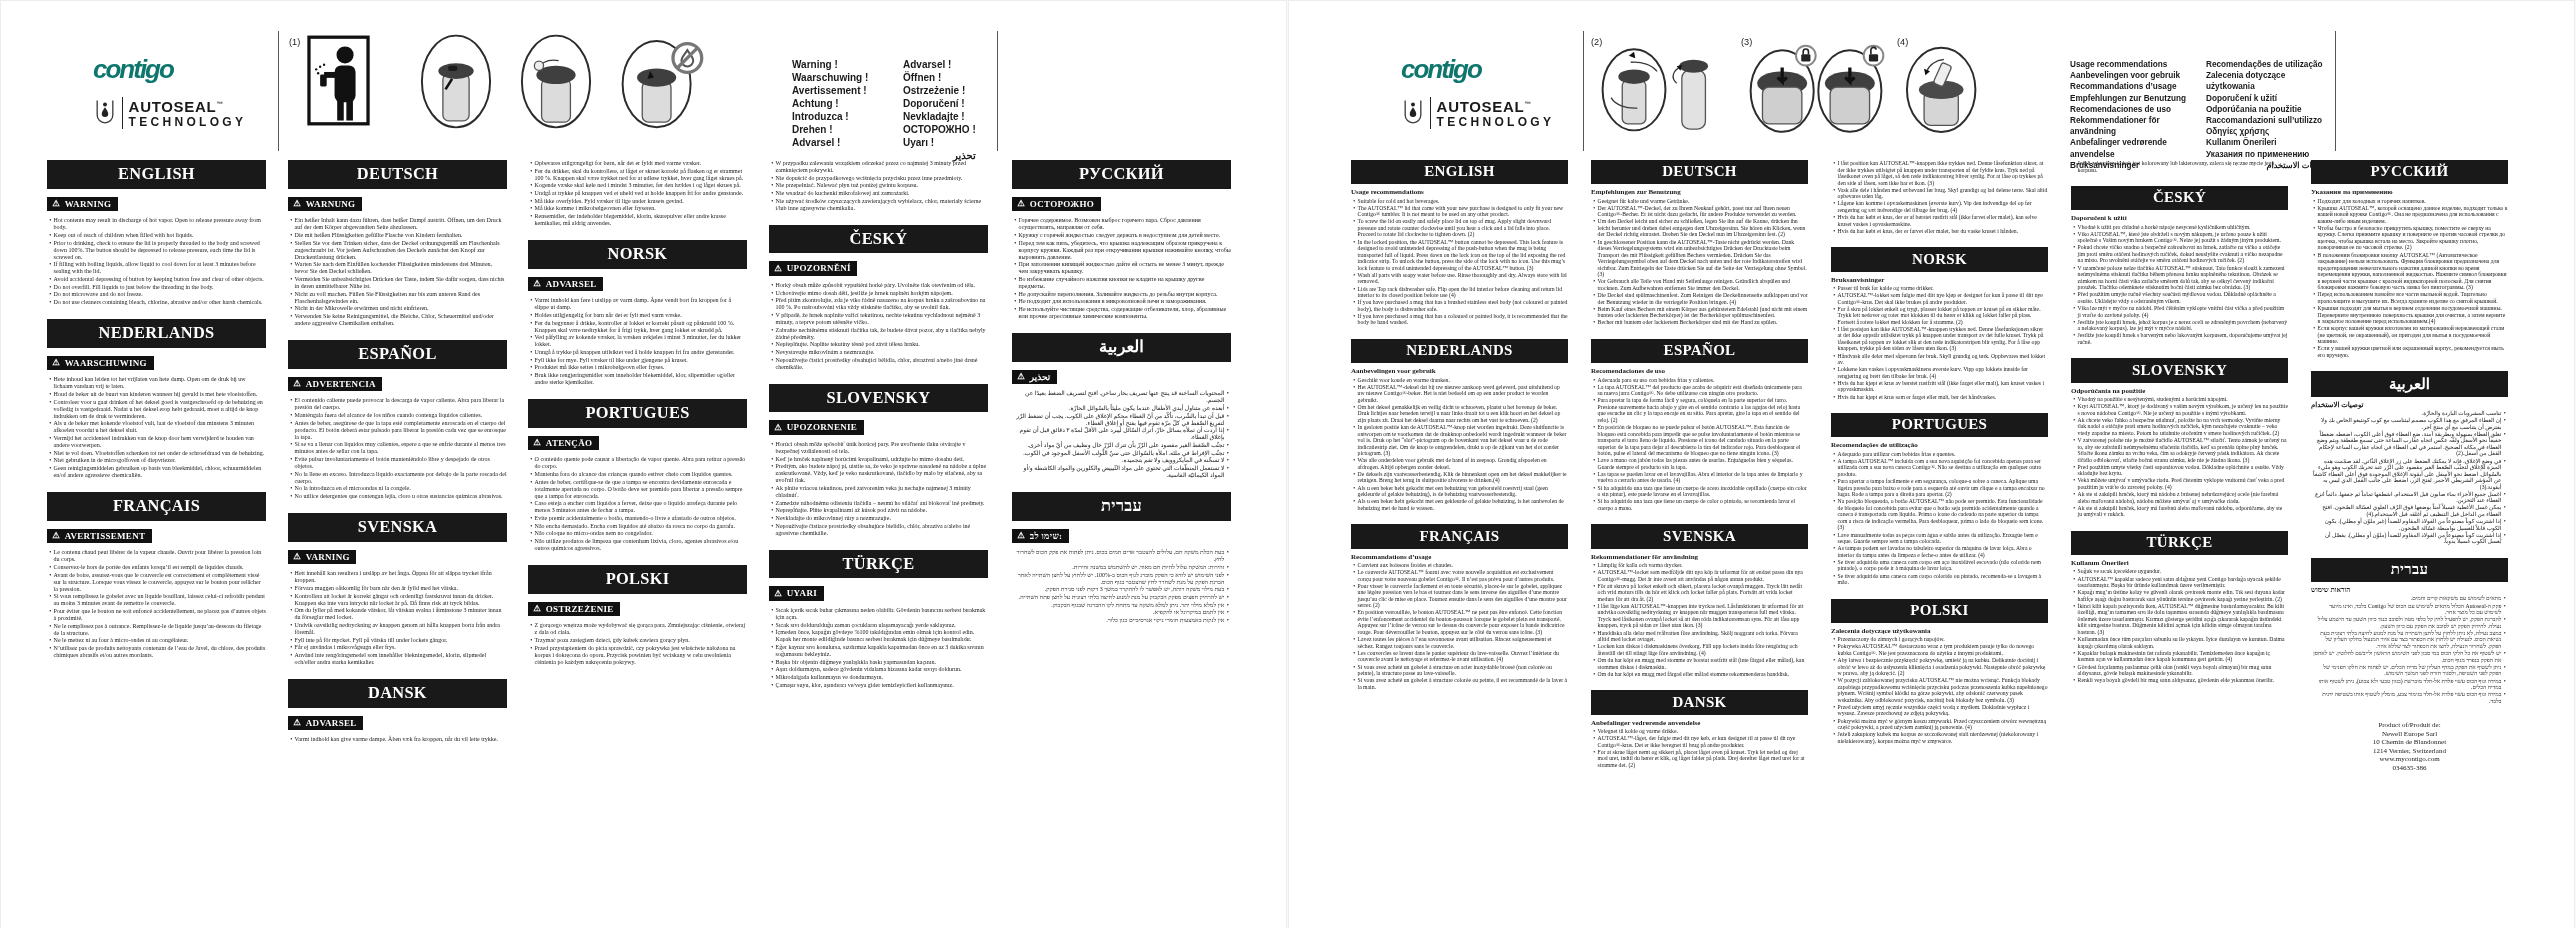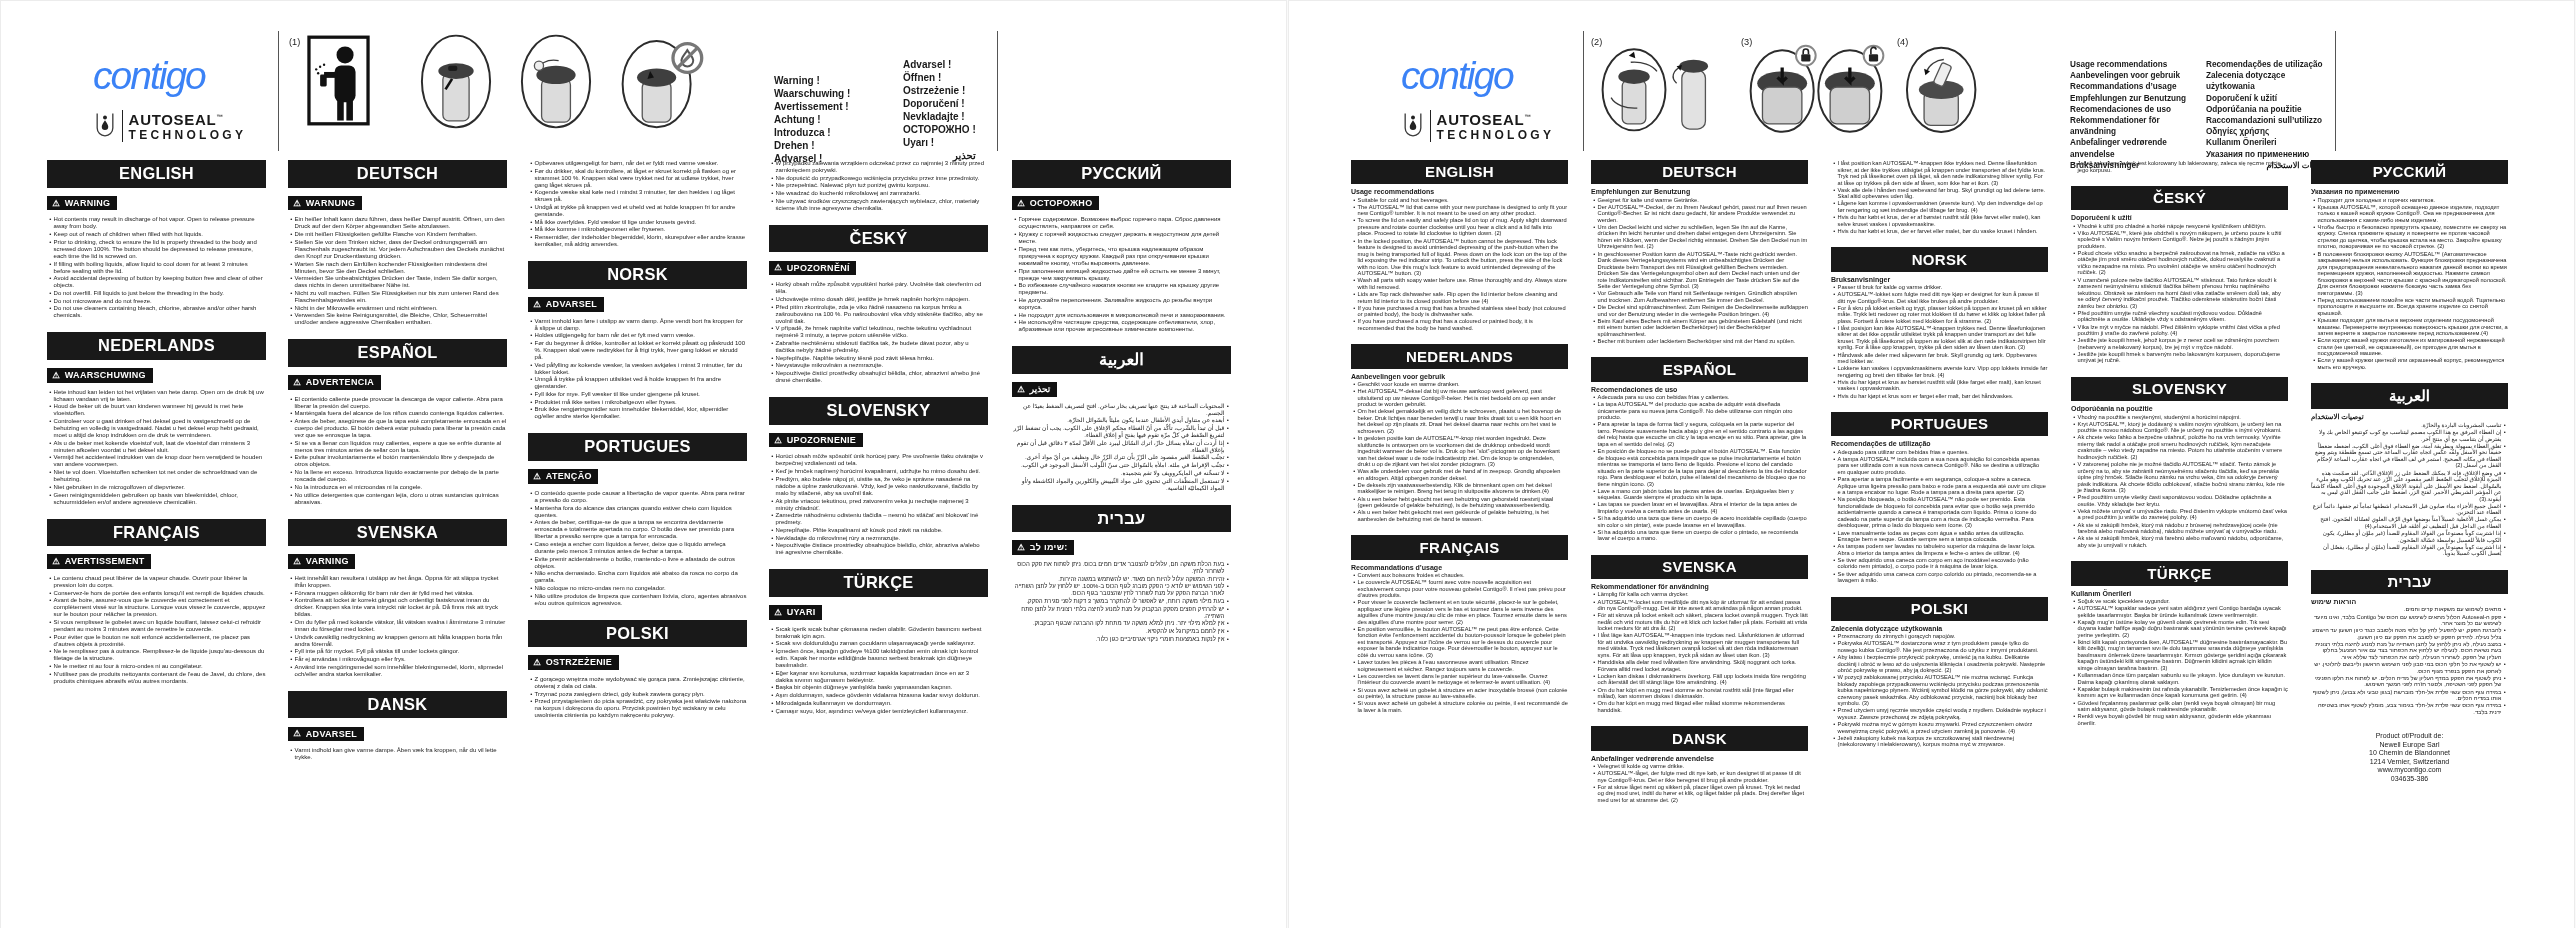--- a/index.html
+++ b/index.html
@@ -2,35 +2,35 @@
 <html style="font-size:10.5px"><head>
 <meta charset="utf-8">
 <style>
   * { margin:0; padding:0; box-sizing:border-box; }
   html,body { width:2576px; height:929px; background:#fafafa; font-family:"Liberation Sans",sans-serif; color:#1a1a1a; }
   .page { position:absolute; top:0; height:929px; width:1287px; background:#fff; border:0.7px solid #ececec; }
   #page1 { left:0; } #page2 { left:1288px; }
 
   
   .brand { position:absolute; }
-  .brand .logotype { font-size:39px; font-weight:normal; font-style:italic; letter-spacing:-2px; color:#3b82f6; }
+  .brand .logotype { font-size:26px; font-weight:bold; font-style:italic; letter-spacing:-2px; color:#0f766e; }
   .autoseal-row { display:flex; align-items:center; margin-top:12px; gap:5.3px; }
   .as-text { border-left:1.3px solid #222; padding-left:5.3px; }
   .as-name { font-size:15px; font-weight:bold; letter-spacing:0.7px; line-height:14.5px; }
   .as-name sup { font-size:6.6px; }
   .as-tech { font-size:12px; font-weight:bold; letter-spacing:3.3px; }
   .vrule { position:absolute; width:1.3px; background:#555; }
   .figlabel { position:absolute; font-size:9.2px; color:#222; }
   .picto { position:absolute; }
   .wordlist { position:absolute; font-size:10px; font-weight:bold; line-height:13px; }
   .titlelist { position:absolute; font-size:8.2px; font-weight:bold; line-height:11.2px; }
   .wordlist .rtlw, .titlelist .rtlw { direction:rtl; text-align:right; }
 
   
-  .col { position:absolute; top:159px; height:762px; overflow:hidden; }
+  .col { position:absolute; top:159px; height:762px; overflow:hidden;font-family:Liberation Serif, serif; }
   .sec { margin-bottom:13px; }
   .lang-header { background:#191919; color:#fff; font-weight:bold; text-align:center;
                  font-size:16.4px; padding:4px 0 4.6px; letter-spacing:0.3px; margin-bottom:8px; }
   #page2 .lang-header { font-size:15px; padding:3.3px 0 4px; margin-bottom:4px; }
   .warn-row { margin:2.6px 0 6px; }
   .warn-label { display:inline-flex; align-items:center; gap:4.6px; background:#111; color:#fff;
                 font-weight:bold; font-size:9px; padding:2px 6.6px 2.6px 5.3px; letter-spacing:0.3px; }
   .warn-label .tri { font-size:8.5px; line-height:8.5px; }
   .lead { font-weight:bold; font-size:7px; margin:0 0 1.3px; }
   .bullets { font-size:6px; line-height:7px; }
@@ -101,21 +101,21 @@
     <rect x="34" y="74" width="44" height="62" rx="9" fill="#dcdcdc" stroke="#555" stroke-width="2"></rect>
     <ellipse cx="56" cy="68" rx="30" ry="14" fill="#3f3f3f"></ellipse>
     <path d="M46 58 l6 10 l-10 2 z" fill="#111"></path>
     <g>
       <circle cx="103" cy="38" r="22" fill="#fff" stroke="#777" stroke-width="5"></circle>
       <path d="M103 26 c5 8 9 11 9 16 a9 9 0 0 1 -18 0 c0-5 4-8 9-16z" fill="none" stroke="#555" stroke-width="3"></path>
       <line x1="88" y1="53" x2="118" y2="23" stroke="#777" stroke-width="5"></line>
     </g>
   </svg>
 
-  <div class="wordlist" style="left:773px;top:57px;margin-top:16px;">
+  <div class="wordlist" style="left:791px;top:57px;">
       <div class="">Warning !</div>
       <div class="">Waarschuwing !</div>
       <div class="">Avertissement !</div>
       <div class="">Achtung !</div>
       <div class="">Introduzca !</div>
       <div class="">Drehen !</div>
       <div class="">Advarsel !</div>
     </div>
   <div class="wordlist" style="left:902px;top:57px;">
       <div class="">Advarsel !</div>

